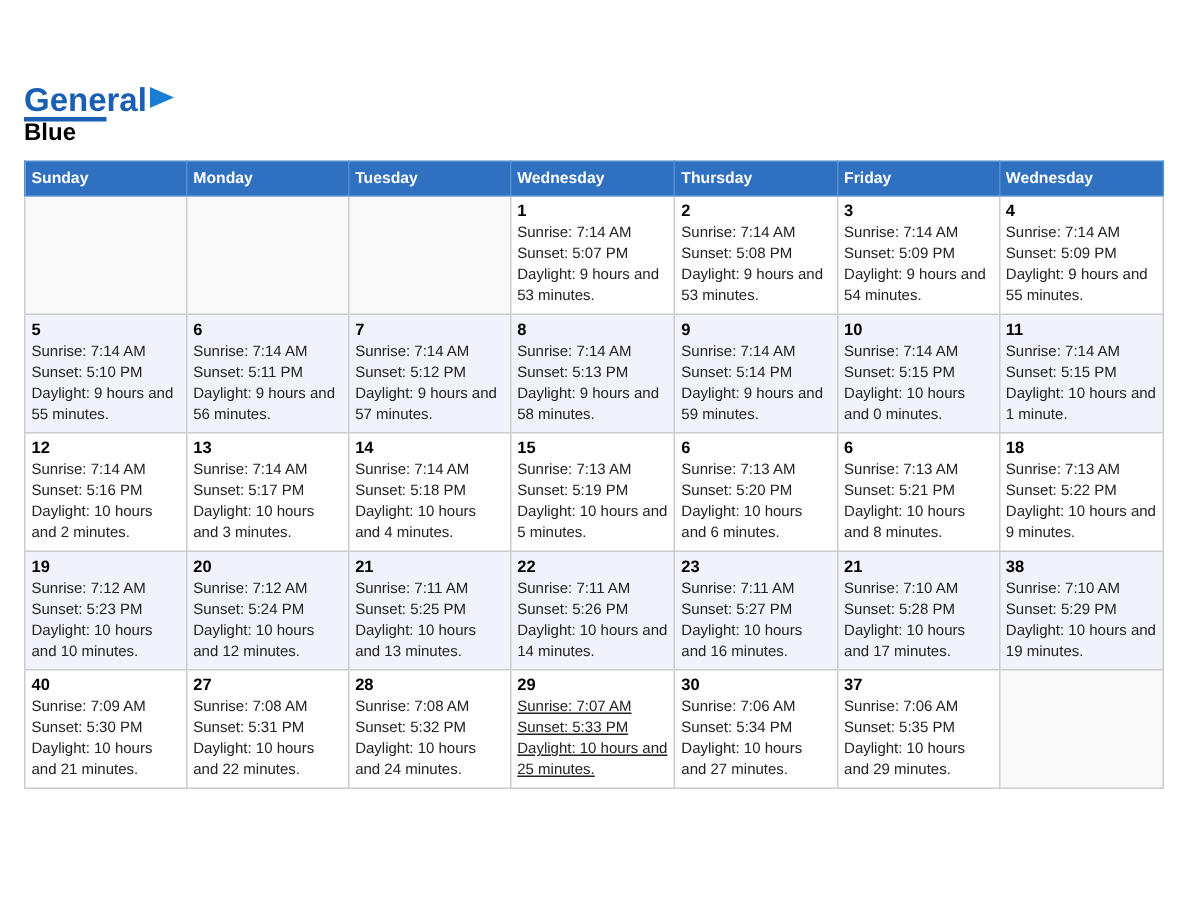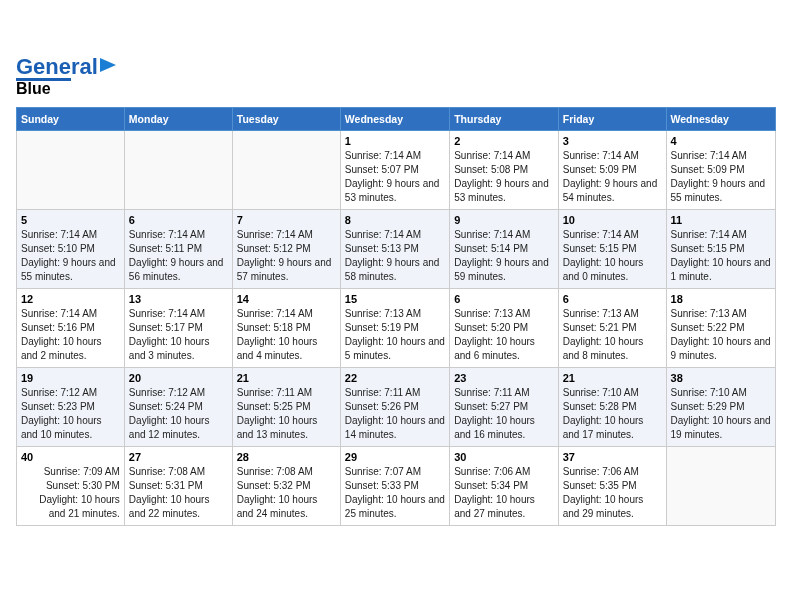--- a/index.html
+++ b/index.html
@@ -276,39 +276,39 @@
         <td>
           <span class="day-num">38</span>
           <div class="day-info" style="white-space: pre-line;">Sunrise: 7:10 AM
 Sunset: 5:29 PM
 Daylight: 10 hours and 19 minutes.</div>
         </td>
       </tr>
       <tr>
         <td>
           <span class="day-num">40</span>
-          <div class="day-info" style="white-space: pre-line; text-align: right;">Sunrise: 7:09 AM
+          <div class="day-info" style="white-space: pre-line;">Sunrise: 7:09 AM
 Sunset: 5:30 PM
 Daylight: 10 hours and 21 minutes.</div>
         </td>
         <td>
           <span class="day-num">27</span>
           <div class="day-info" style="white-space: pre-line;">Sunrise: 7:08 AM
 Sunset: 5:31 PM
 Daylight: 10 hours and 22 minutes.</div>
         </td>
         <td>
           <span class="day-num">28</span>
           <div class="day-info" style="white-space: pre-line;">Sunrise: 7:08 AM
 Sunset: 5:32 PM
 Daylight: 10 hours and 24 minutes.</div>
         </td>
         <td>
           <span class="day-num">29</span>
-          <div class="day-info" style="white-space: pre-line;">Sunrise: 7:07 AM
+          <div class="day-info" style="white-space: pre-line; text-decoration: underline;">Sunrise: 7:07 AM
 Sunset: 5:33 PM
 Daylight: 10 hours and 25 minutes.</div>
         </td>
         <td>
           <span class="day-num">30</span>
           <div class="day-info" style="white-space: pre-line;">Sunrise: 7:06 AM
 Sunset: 5:34 PM
 Daylight: 10 hours and 27 minutes.</div>
         </td>
         <td>

